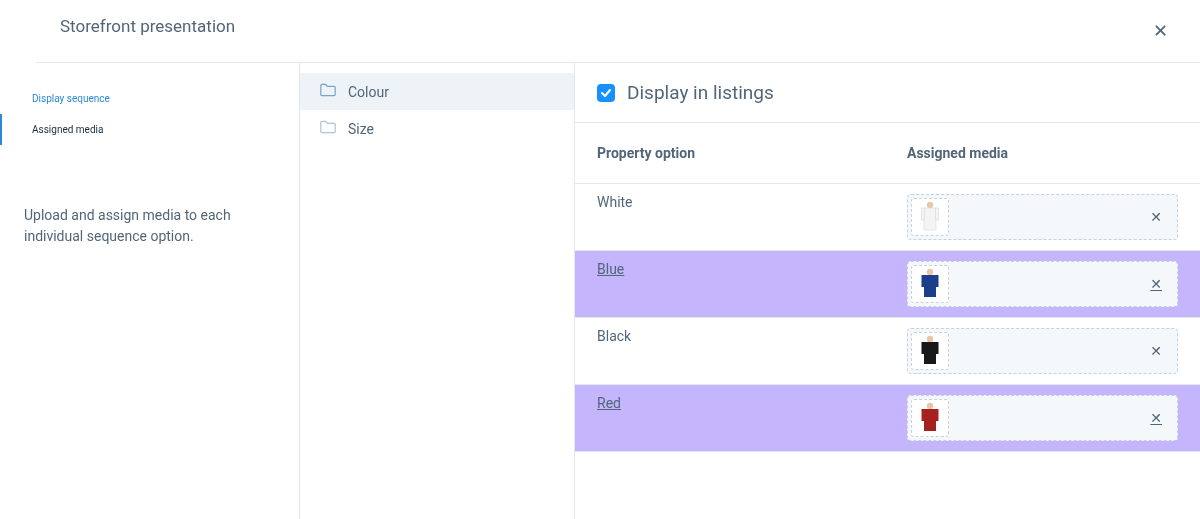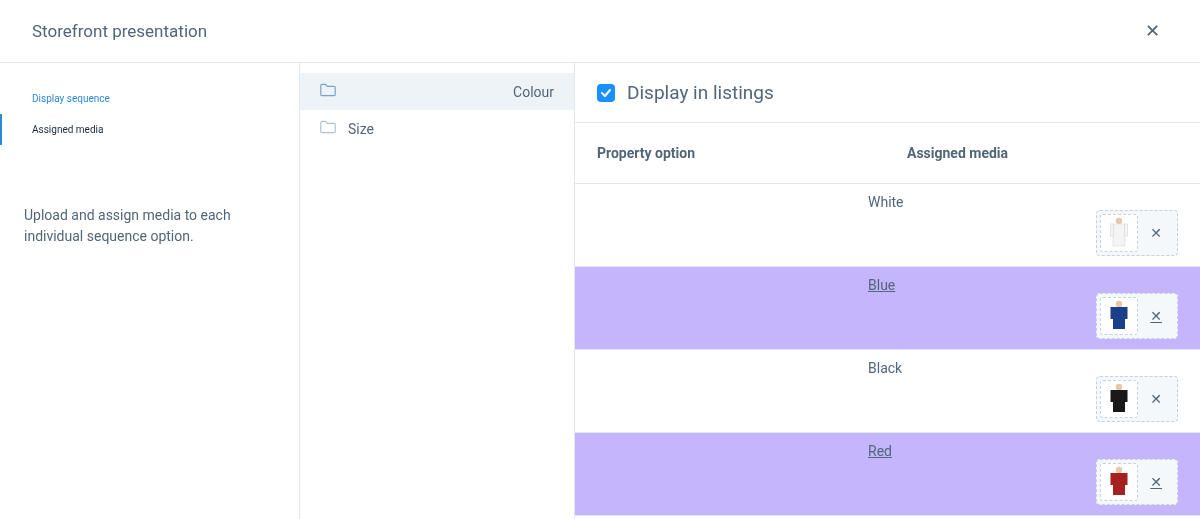--- a/index.html
+++ b/index.html
@@ -8,23 +8,23 @@
       font-size: 14px;
       color: #52667a;
       background: #fff;
       width: 1200px;
       height: 519px;
       overflow: hidden;
     }
     .header {
       display: flex;
       justify-content: space-between;
-      align-items: center;
-      padding: 16px 32px;
-      border-bottom: 1px solid #e2e8ee;
+      padding: 16px 24px;
+      border-bottom: 1px solid #e2e8ee;
+      margin-left: 36px;
     }
     .header-title {
       font-size: 17px;
       color: #52667a;
       font-weight: 400;
     }
     .close-btn {
       background: none;
       border: none;
       font-size: 18px;
@@ -69,21 +69,20 @@
       display: flex;
       align-items: center;
       gap: 12px;
       padding: 10px 20px;
       cursor: pointer;
       font-size: 14px;
       color: #52667a;
     }
     .prop-item.selected {
       background: #eef3f8;
-      justify-content: space-between;
     }
     .folder-icon svg { width: 16px; height: 14px; }
     .folder-icon svg path { fill: none; stroke: #b0c3d5; stroke-width: 1.5; }
     .prop-item.selected .folder-icon svg path { stroke: #7aa2c8; }
     .main {
       flex: 1;
       display: flex;
       flex-direction: column;
     }
     .display-row {
@@ -111,25 +110,24 @@
       padding: 22px 22px;
       border-bottom: 1px solid #e2e8ee;
       font-size: 14px;
       font-weight: 700;
       color: #52667a;
     }
     .col-opt { width: 310px; }
     .col-media { flex: 1; }
     .option-row {
       display: flex;
-      align-items: flex-end;
+      align-items: flex-start;
       padding: 10px 22px;
       border-bottom: 1px solid #e2e8ee;
       min-height: 63px;
-      flex-direction: column;
     }
     .option-row.alt { background: #c4b5fd; text-decoration: underline; }
     .opt-label {
       width: 310px;
       font-size: 14px;
       color: #52667a;
     }
     .media-box {
       flex: 1;
       display: flex;

